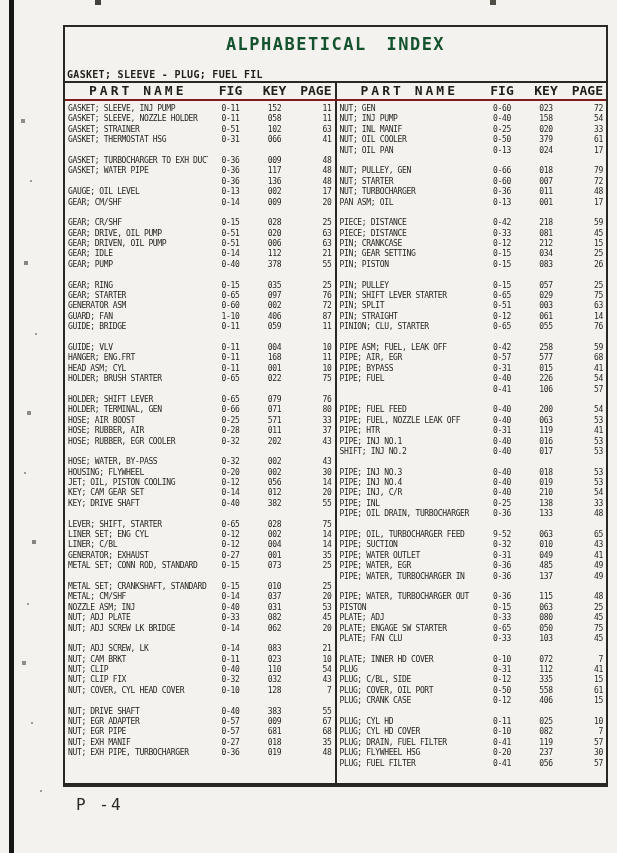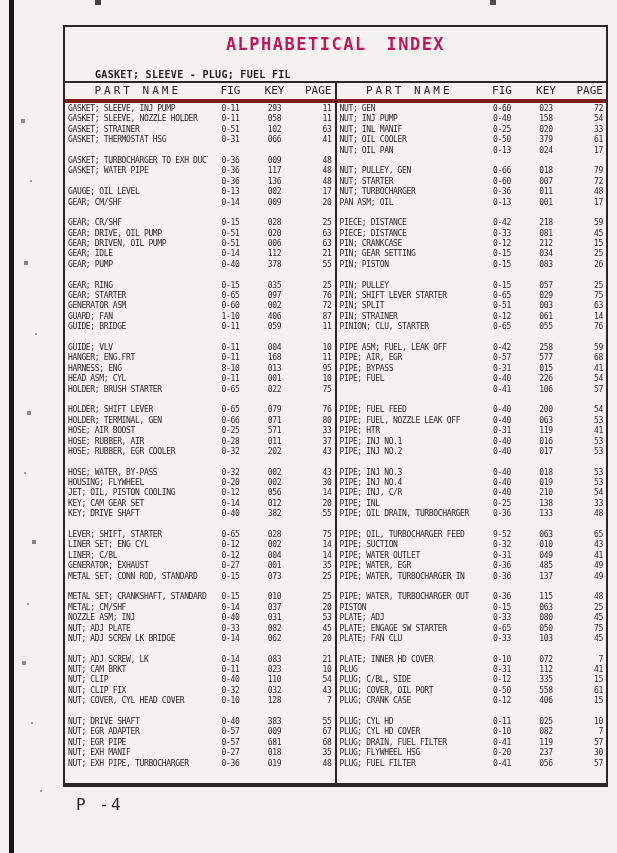--- a/index.html
+++ b/index.html
@@ -14,31 +14,31 @@
     35px 333px 0 0 #9c9c95, 28px 412px 0 1px #8d8d87, 24px 472px 0 0 #9c9c95,
     33px 541px 0 1px #86857f, 27px 603px 0 0 #9c9c95, 23px 662px 0 1px #8d8d87,
     31px 722px 0 0 #9c9c95, 40px 790px 0 0 #9c9c95, 97px 1px 0 2px #44423c,
     492px 1px 0 2px #504e47;}
   .sheet{
     position:absolute;left:63px;top:25px;width:545px;height:762px;
     border:2px solid #2a2823;border-bottom-width:4px;box-sizing:border-box;
   }
   .title{
     position:absolute;top:7px;left:0;width:100%;text-align:center;
-    font-size:17px;font-weight:bold;letter-spacing:1.5px;word-spacing:8px;color:#be185d;
+    font-size:17px;font-weight:bold;letter-spacing:1.5px;word-spacing:8px;color:#14532d;
   }
   .subtitle{
     position:absolute;top:42px;left:1px;display:inline-block;
     font-size:10px;font-weight:bold;letter-spacing:.3px;
-    border-bottom:2px solid #2a2823;padding:0 8px 1px 1px;white-space:nowrap;margin-left:28px;
+    border-bottom:2px solid #2a2823;padding:0 8px 1px 1px;white-space:nowrap;
   }
   .header-row{
     position:absolute;top:54px;left:0;right:0;height:16px;
-    border-top:2px solid #2a2823;border-bottom:4px solid #7f1d1d;
-    display:flex;font-size:11px;font-weight:normal;line-height:16px;
+    border-top:2px solid #2a2823;border-bottom:2px solid #7f1d1d;
+    display:flex;font-size:13px;font-weight:bold;line-height:16px;
   }
   .hhalf{flex:1;display:flex;}
   .hhalf.right{border-left:2px solid #2a2823;}
   .body-row{
     position:absolute;top:74px;left:0;right:0;bottom:0;display:flex;overflow:hidden;justify-content:space-between;
   }
   .bhalf{flex:1;padding-top:3px;box-sizing:border-box;overflow:hidden;}
   .bhalf.right{border-left:2px solid #2a2823;}
   .group{margin-bottom:10.4px;}
   .row{display:flex;height:10.4px;line-height:10.4px;font-size:8px;letter-spacing:-0.35px;white-space:nowrap;}
@@ -75,21 +75,21 @@
       <span class="hc c3">PAGE</span>
     </div>
   </div>
 
   <div class="body-row">
     <div class="bhalf" id="col-left">
         <div class="group">
           <div class="row">
             <span class="c0">GASKET; SLEEVE, INJ PUMP</span>
             <span class="c1">0-11</span>
-            <span class="c2">293</span>
+            <span class="c2">152</span>
             <span class="c3">11</span>
           </div>
           <div class="row">
             <span class="c0">GASKET; SLEEVE, NOZZLE HOLDER</span>
             <span class="c1">0-11</span>
             <span class="c2">058</span>
             <span class="c3">11</span>
           </div>
           <div class="row">
             <span class="c0">GASKET; STRAINER</span>
@@ -207,26 +207,20 @@
             <span class="c2">004</span>
             <span class="c3">10</span>
           </div>
           <div class="row">
             <span class="c0">HANGER; ENG.FRT</span>
             <span class="c1">0-11</span>
             <span class="c2">168</span>
             <span class="c3">11</span>
           </div>
           <div class="row">
-            <span class="c0">HARNESS; ENG</span>
-            <span class="c1">8-10</span>
-            <span class="c2">013</span>
-            <span class="c3">95</span>
-          </div>
-          <div class="row">
             <span class="c0">HEAD ASM; CYL</span>
             <span class="c1">0-11</span>
             <span class="c2">001</span>
             <span class="c3">10</span>
           </div>
           <div class="row">
             <span class="c0">HOLDER; BRUSH STARTER</span>
             <span class="c1">0-65</span>
             <span class="c2">022</span>
             <span class="c3">75</span>
@@ -529,21 +523,21 @@
             <span class="c2">029</span>
             <span class="c3">75</span>
           </div>
           <div class="row">
             <span class="c0">PIN; SPLIT</span>
             <span class="c1">0-51</span>
             <span class="c2">003</span>
             <span class="c3">63</span>
           </div>
           <div class="row">
-            <span class="c0">PIN; STRAINER</span>
+            <span class="c0">PIN; STRAIGHT</span>
             <span class="c1">0-12</span>
             <span class="c2">061</span>
             <span class="c3">14</span>
           </div>
           <div class="row">
             <span class="c0">PINION; CLU, STARTER</span>
             <span class="c1">0-65</span>
             <span class="c2">055</span>
             <span class="c3">76</span>
           </div>
@@ -599,21 +593,21 @@
             <span class="c2">119</span>
             <span class="c3">41</span>
           </div>
           <div class="row">
             <span class="c0">PIPE; INJ NO.1</span>
             <span class="c1">0-40</span>
             <span class="c2">016</span>
             <span class="c3">53</span>
           </div>
           <div class="row">
-            <span class="c0">PIPE; INJ NO.2</span>
+            <span class="c0">SHIFT; INJ NO.2</span>
             <span class="c1">0-40</span>
             <span class="c2">017</span>
             <span class="c3">53</span>
           </div>
         </div>
         <div class="group">
           <div class="row">
             <span class="c0">PIPE; INJ NO.3</span>
             <span class="c1">0-40</span>
             <span class="c2">018</span>

